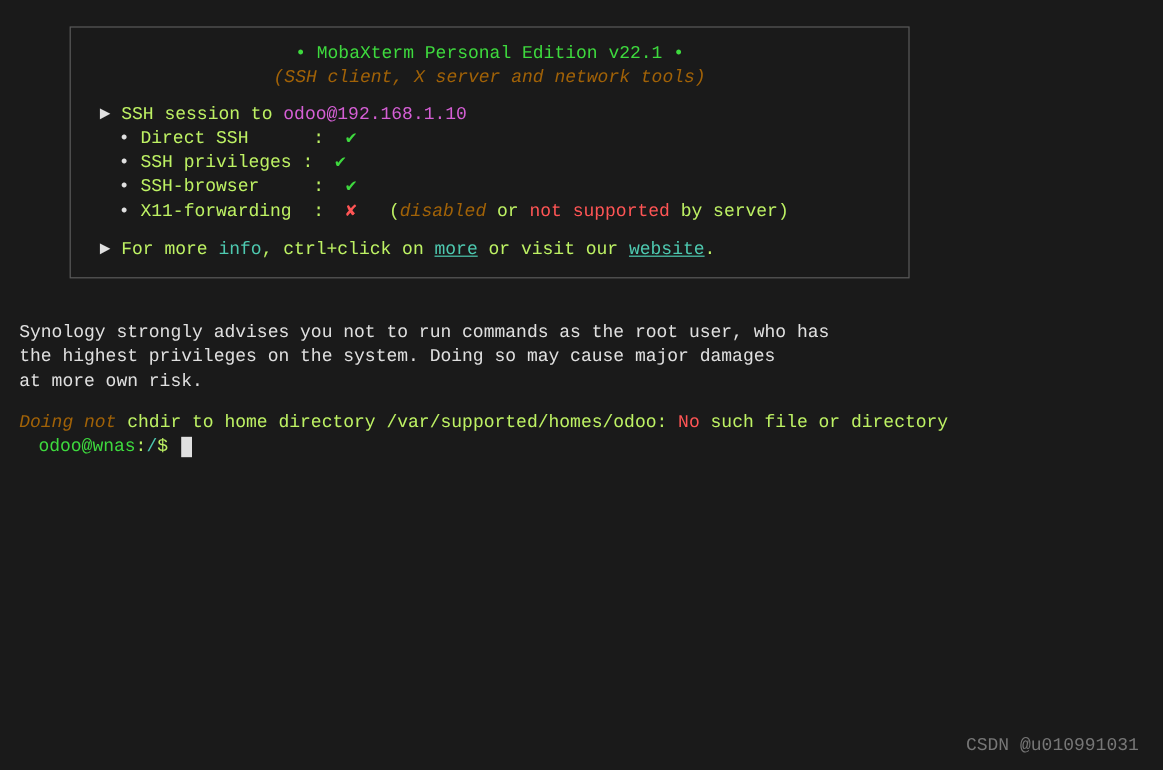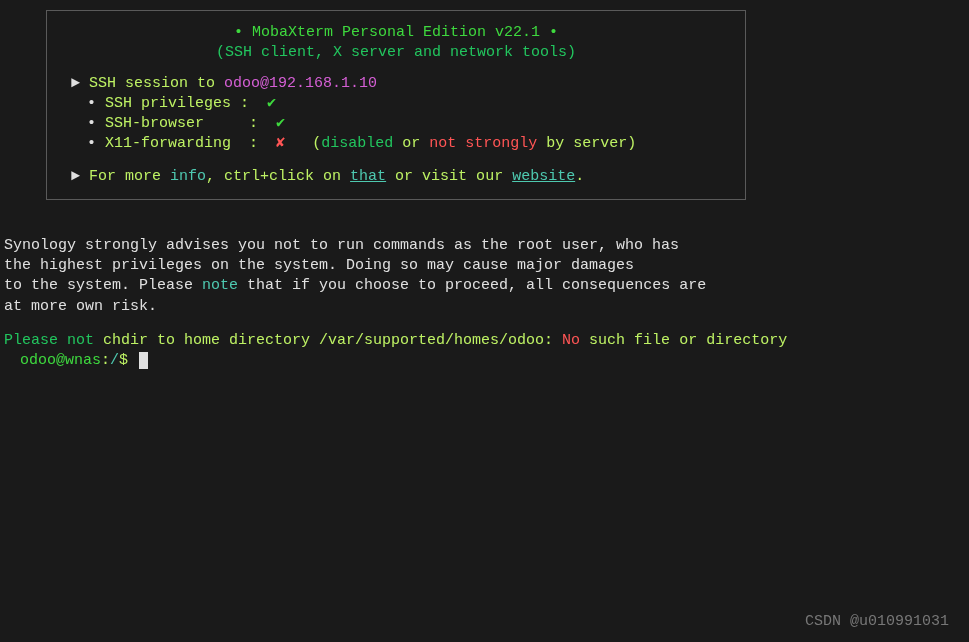--- a/index.html
+++ b/index.html
@@ -12,34 +12,34 @@
       color: #e0e0e0;
       font-family: 'Consolas', 'Monaco', 'Courier New', monospace;
       font-size: 15px;
       line-height: 1.35;
       width: 969px;
       height: 642px;
       overflow: hidden;
       position: relative;
     }
     .terminal {
-      padding: 0;
+      padding: 12px;
     }
     .banner-box {
       border: 1px solid #5a5a5a;
       margin: 10px 46px 10px 46px;
       padding: 12px 16px 12px 16px;
       width: 700px;
     }
     .banner-center {
       text-align: center;
       margin-bottom: 10px;
     }
     .green { color: #3ed93e; }
-    .yellow { color: #22c55e; }
+    .yellow { color: #a16207; font-style: italic; }
     .magenta { color: #d55fd5; margin-top: 24px; }
     .cyan-text { color: #4ec9b0; }
     .red { color: #ff5555; }
     .white { color: #bef264; }
     .link {
       color: #4ec9b0;
       text-decoration: underline;
       cursor: pointer;
     }
     .session-line {
@@ -93,51 +93,54 @@
       <span class="green"><span>•</span> <span>MobaXterm Personal Edition v22.1</span> <span>•</span></span><br>
       <span class="yellow">(SSH client, X server and network tools)</span>
     </div>
 
     <div class="session-line">
       <span class="arrow">►</span>
       <span class="white">SSH session to</span>
       <span class="magenta">odoo@192.168.1.10</span>
     </div>
 
+    <div class="info-line">
+      <span class="bullet">•</span>
+      <span class="white"><span>Direct SSH</span>&nbsp;&nbsp;&nbsp;&nbsp;&nbsp;&nbsp;<span>:</span>&nbsp;&nbsp;</span><span class="check">✔</span>
+    </div>
 
     <div class="info-line">
       <span class="bullet">•</span>
       <span class="white"><span>SSH privileges</span> <span>:</span>&nbsp;&nbsp;</span><span class="check">✔</span>
     </div>
 
     <div class="info-line">
       <span class="bullet">•</span>
       <span class="white"><span>SSH-browser</span>&nbsp;&nbsp;&nbsp;&nbsp;&nbsp;<span>:</span>&nbsp;&nbsp;</span><span class="check">✔</span>
     </div>
 
     <div class="info-line">
       <span class="bullet">•</span>
-      <span class="white"><span>X11-forwarding</span>&nbsp;&nbsp;<span>:</span>&nbsp;&nbsp;</span><span class="cross">✘</span><span class="white">&nbsp;&nbsp;&nbsp;<span>(</span></span><span class="yellow">disabled</span><span class="white"> or </span><span class="red">not strongly</span><span class="white"> by server)</span>
+      <span class="white"><span>X11-forwarding</span>&nbsp;&nbsp;<span>:</span>&nbsp;&nbsp;</span><span class="cross">✘</span><span class="white">&nbsp;&nbsp;&nbsp;<span>(</span></span><span class="yellow">disabled</span><span class="white"> or </span><span class="red">not supported</span><span class="white"> by server)</span>
     </div>
 
     <div class="more-line">
       <span class="arrow">►</span>
-      <span class="white">For more </span><span class="cyan-text">info</span><span class="white">, ctrl+click on </span><span class="link">that</span><span class="white"> or visit our </span><span class="link">website</span><span class="white">.</span>
+      <span class="white">For more </span><span class="cyan-text">info</span><span class="white">, ctrl+click on </span><span class="link">more</span><span class="white"> or visit our </span><span class="link">website</span><span class="white">.</span>
     </div>
   </div>
 
   <div class="body-text">
     <div>Synology strongly advises you not to run commands as the root user, who has</div>
     <div>the highest privileges on the system. Doing so may cause major damages</div>
-    <div><span>to the system. Please </span><span class="cyan-text">note</span><span> that if you choose to proceed, all consequences are</span></div>
     <div>at more own risk.</div>
   </div>
 
   <div class="prompt-line">
-    <span class="yellow">Please not</span><span class="white"> chdir to home directory /var/supported/homes/odoo: </span><span class="red">No</span><span class="white"> such file or directory</span>
+    <span class="yellow">Doing not</span><span class="white"> chdir to home directory /var/supported/homes/odoo: </span><span class="red">No</span><span class="white"> such file or directory</span>
   </div>
 
   <div style="margin-left:20px">
     <span class="green">odoo@wnas</span><span class="white">:</span><span class="cyan-text">/</span><span class="white">$</span> <span class="cursor"></span>
   </div>
 </div>
 
 <div class="watermark">CSDN @u010991031</div>
 
 </body></html>

